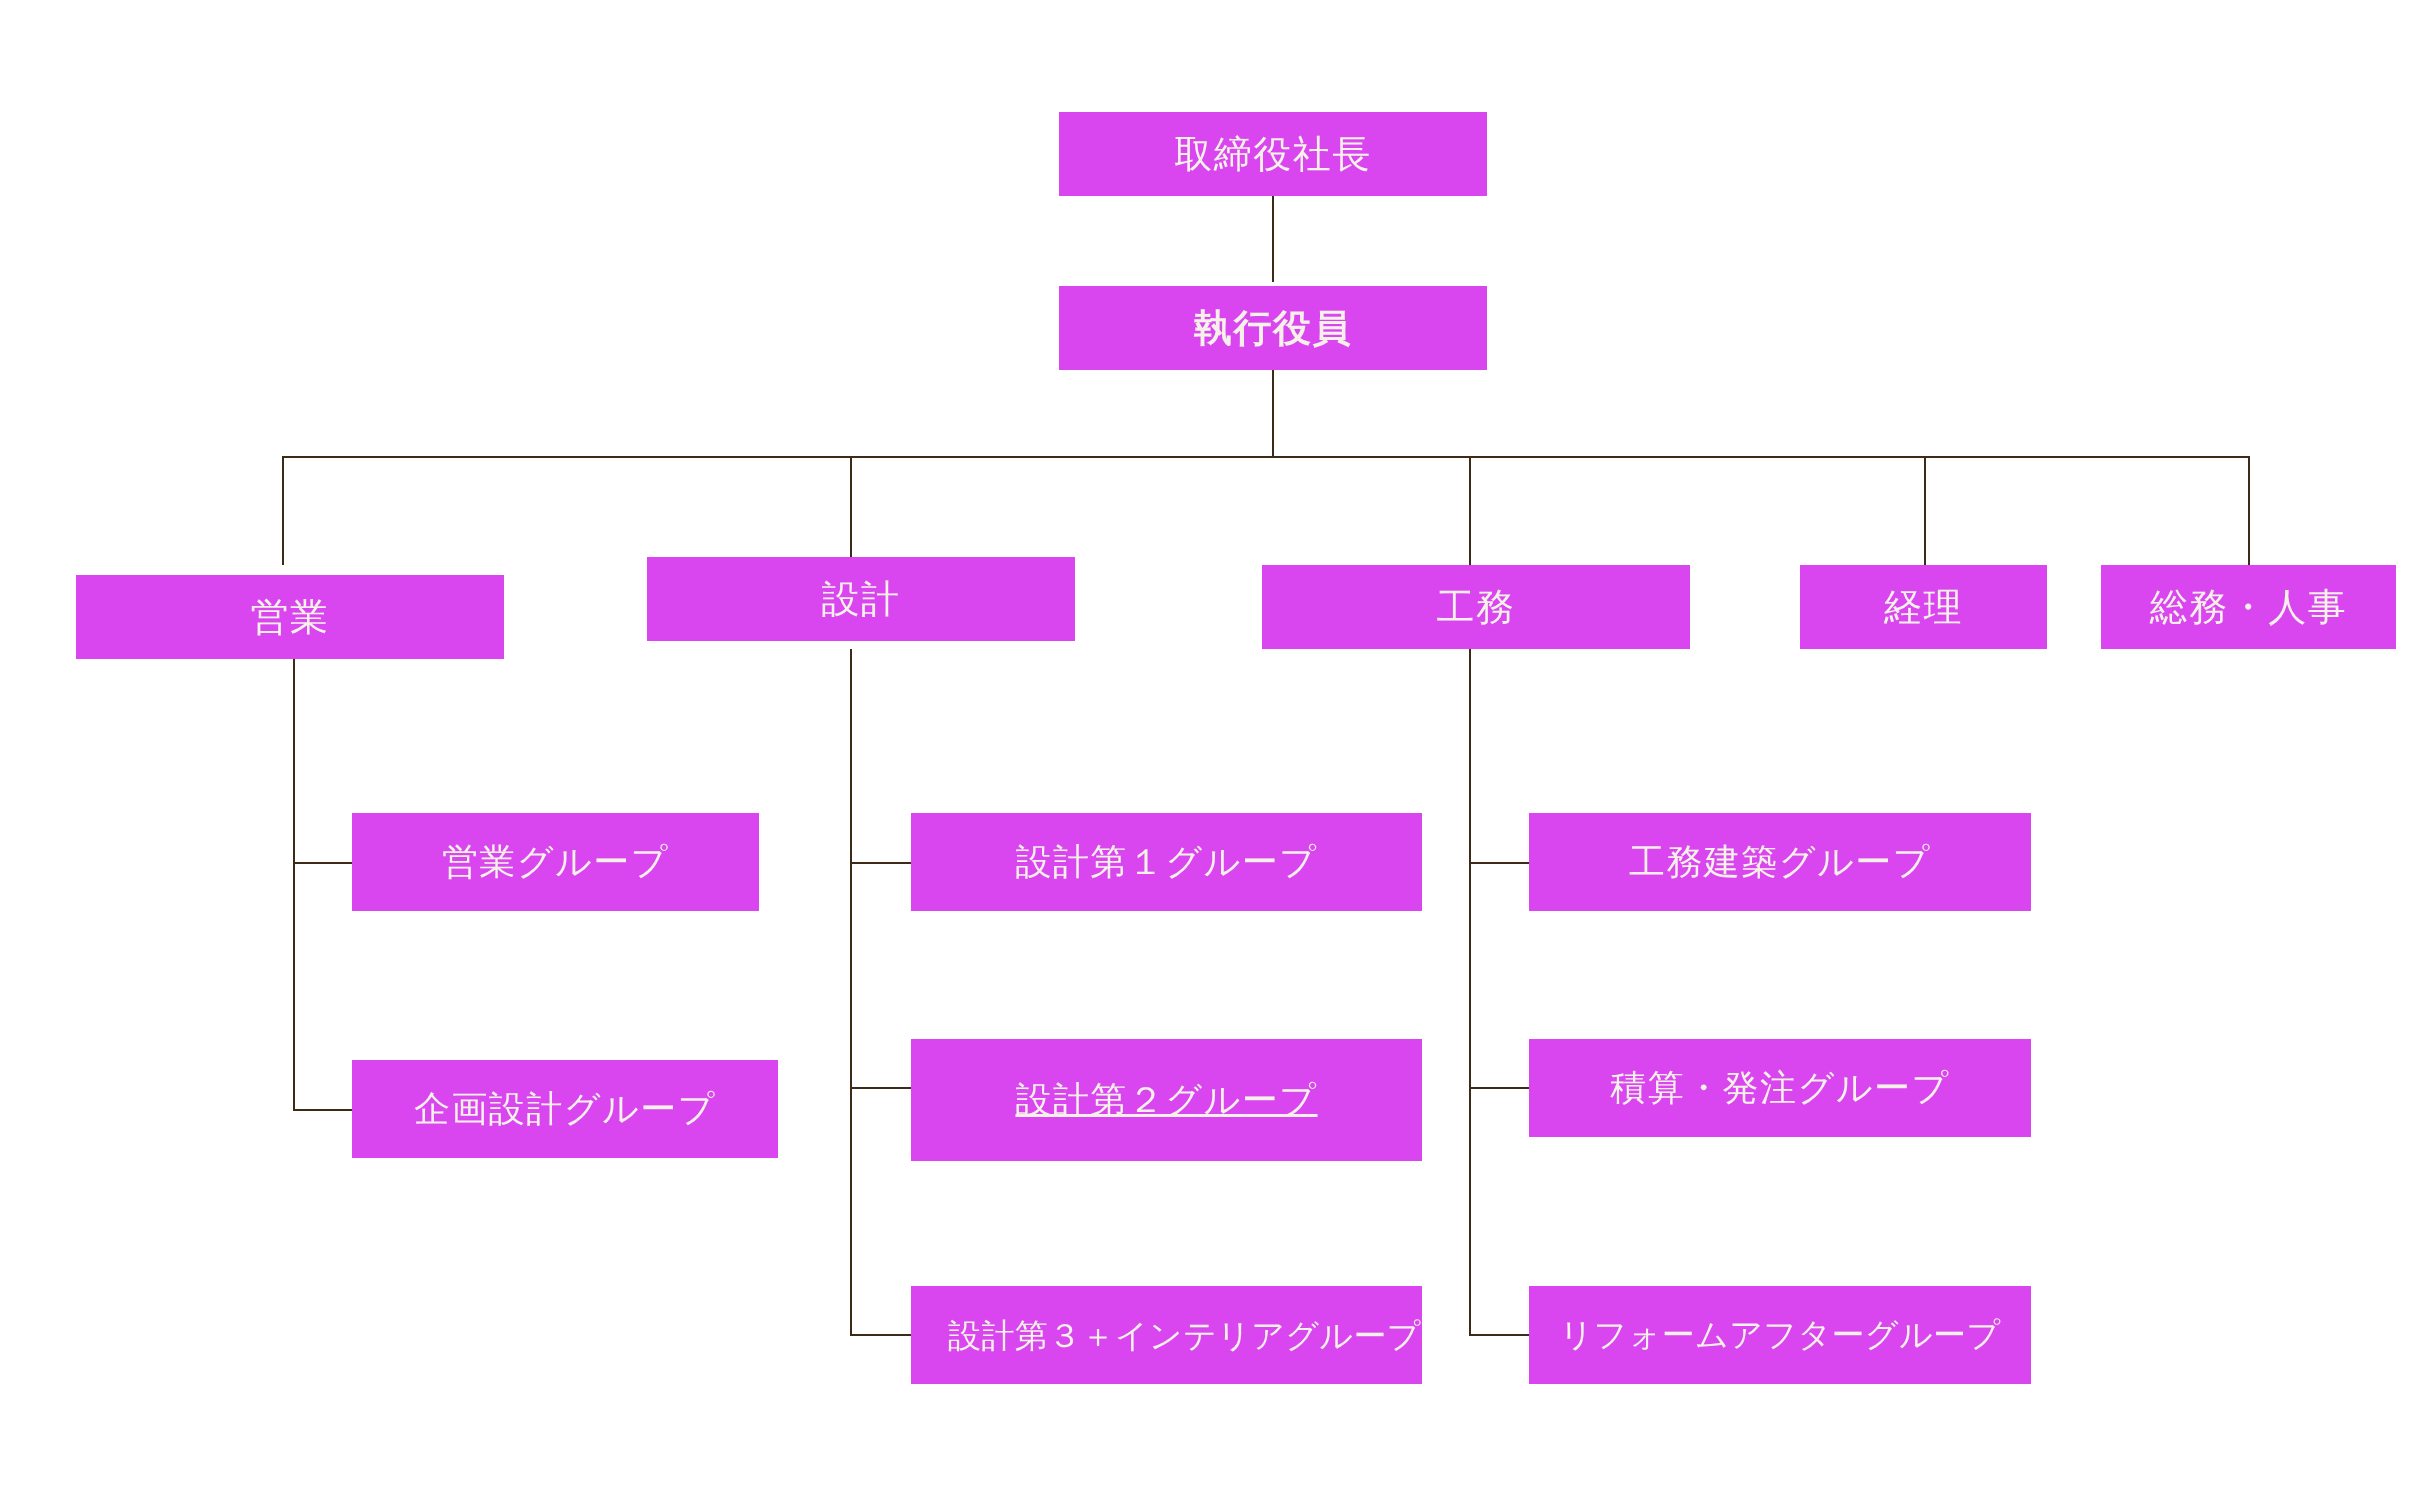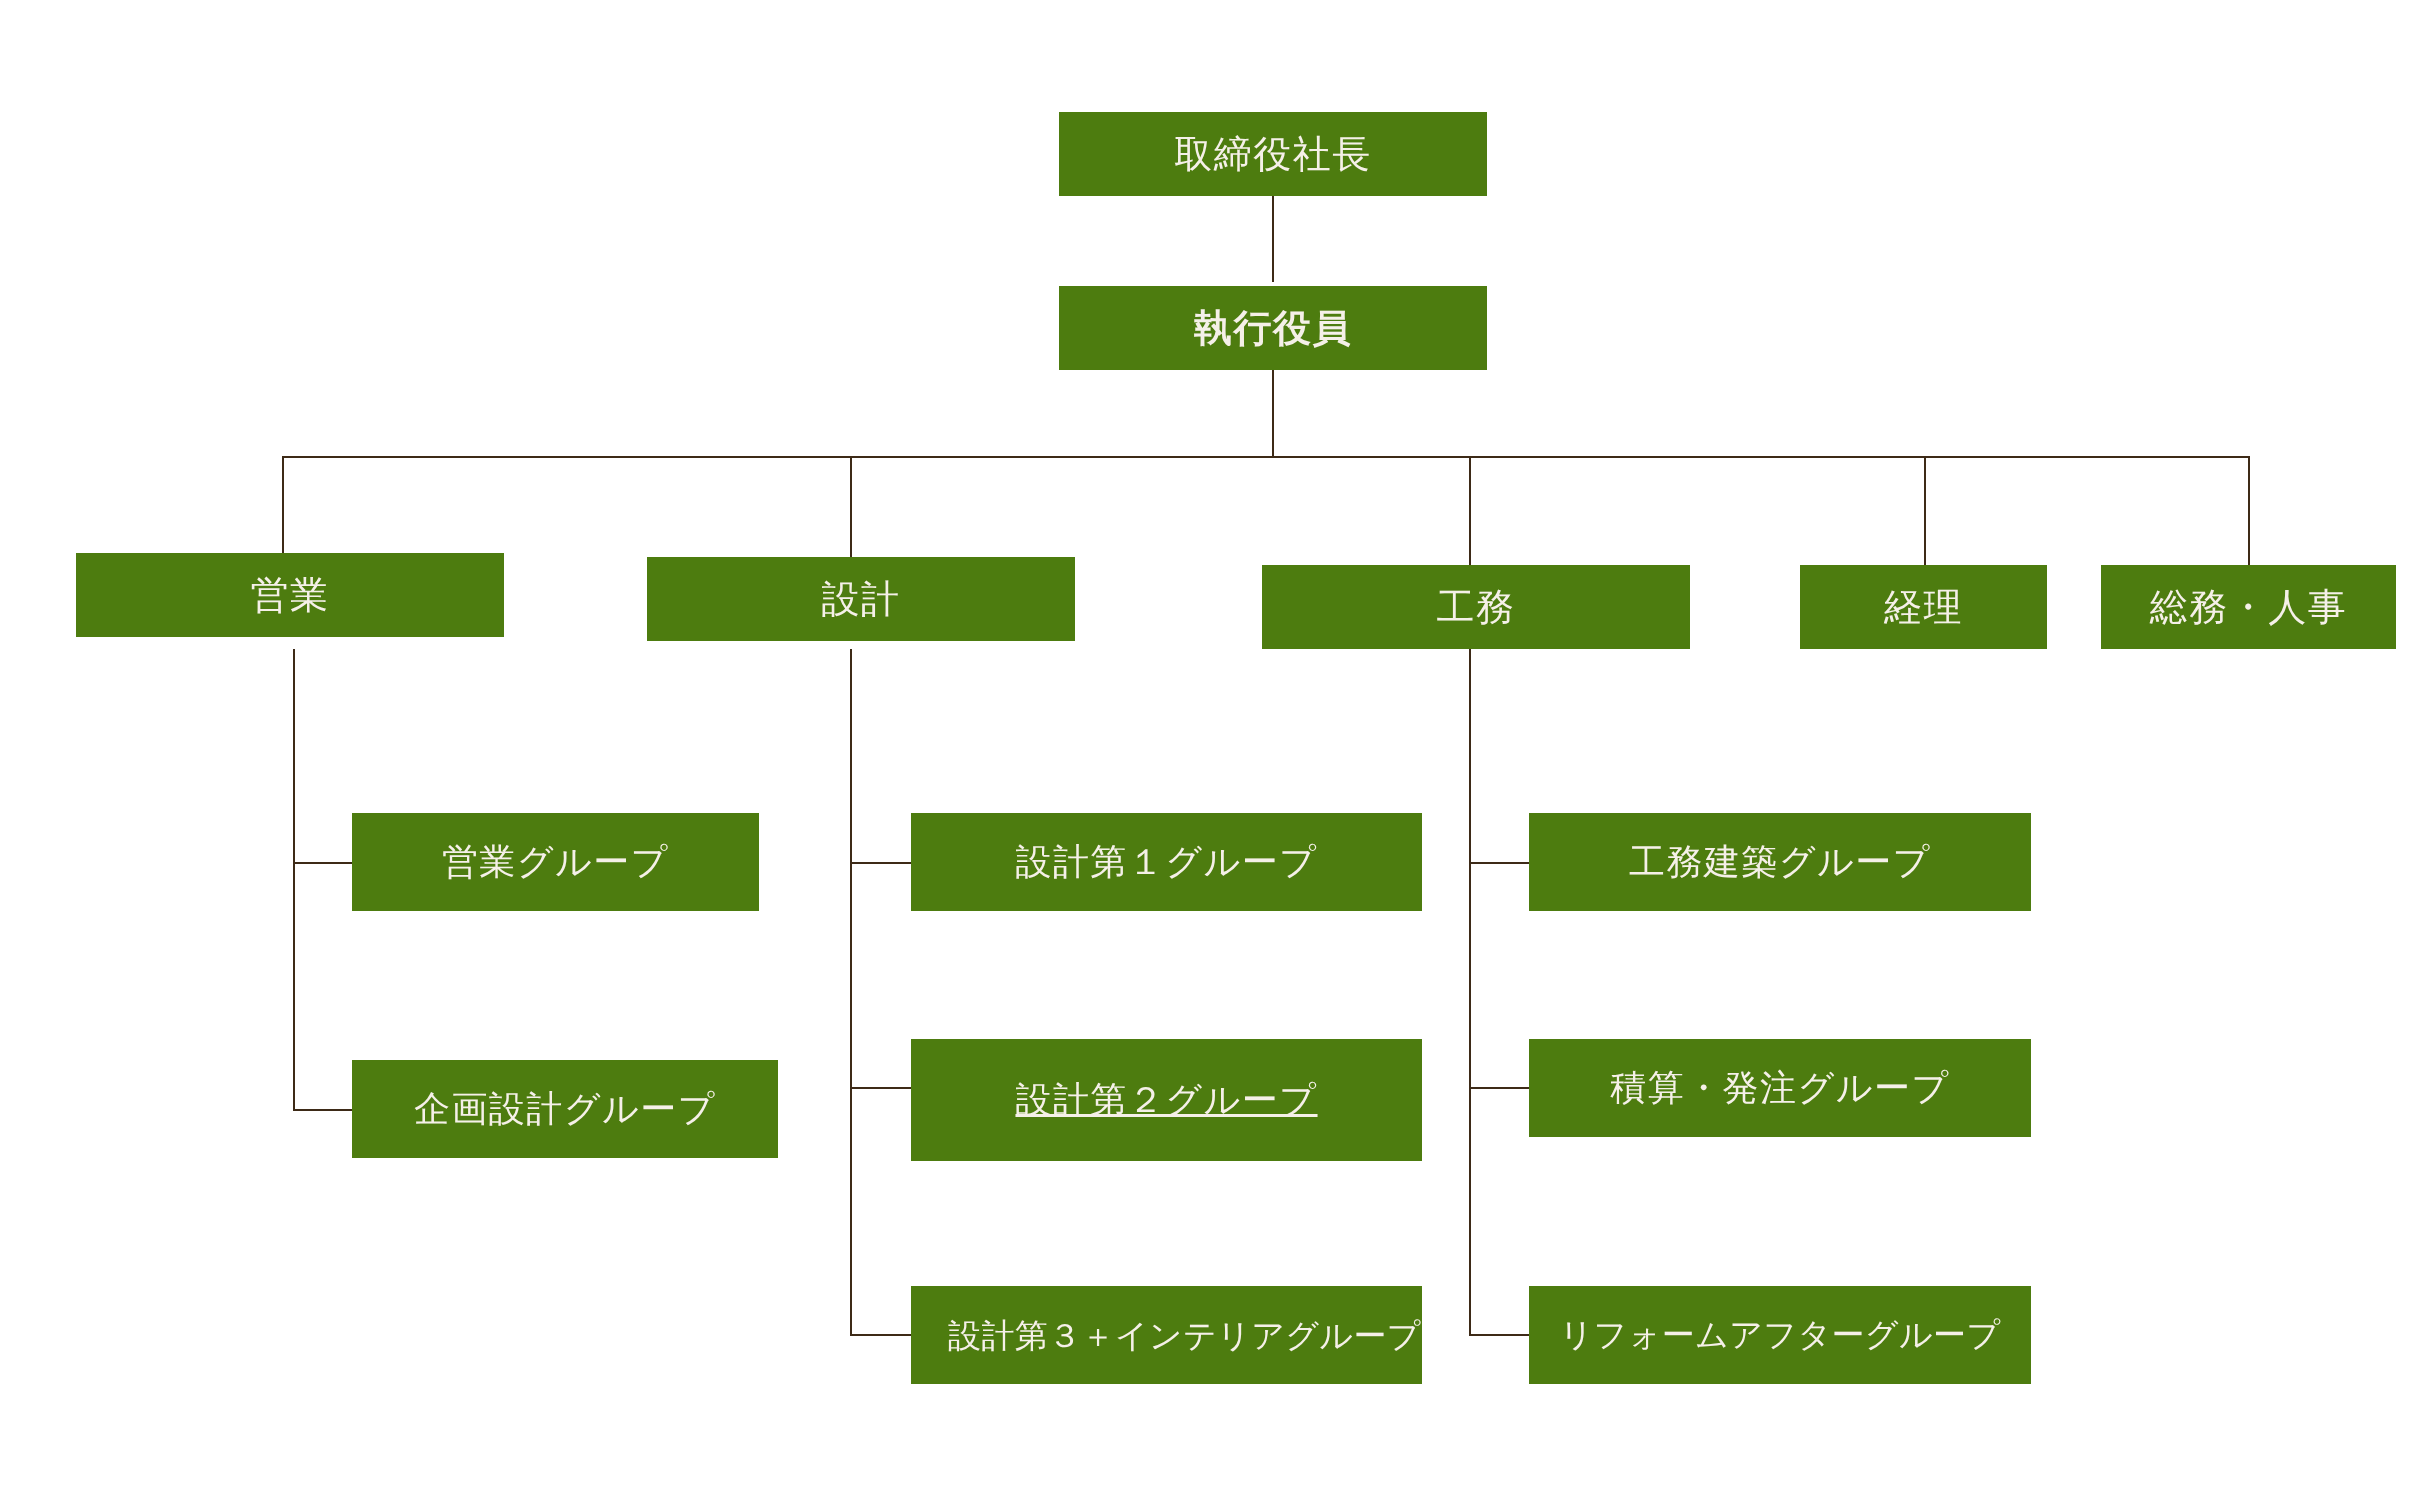--- a/index.html
+++ b/index.html
@@ -14,21 +14,21 @@
   #chart-root {
     position: relative;
     width: 2435px;
     height: 1511px;
     background: #ffffff;
     overflow: hidden;
   }
   
   .node {
     position: absolute;
-    background: #4d7c0f;
+    background: #d946ef;
     color: #f5f0e8;
     display: flex;
     align-items: center;
     justify-content: center;
     box-sizing: border-box;
     z-index: 3;
     line-height: 1;
     white-space: nowrap;
     letter-spacing: 0.04em;
   }
@@ -69,21 +69,21 @@
   <div class="line v" style="left:1272px; top:365px; width:1.9px; height:91px;"></div>
 
   <div class="line h" style="left:282px; top:456px; width:1968px; height:1.9px;"></div>
 
   <div class="line v" style="left:282px; top:456px; width:1.9px; height:109px;"></div>
   <div class="line v" style="left:850px; top:456px; width:1.9px; height:109px;"></div>
   <div class="line v" style="left:1469px; top:456px; width:1.9px; height:109px;"></div>
   <div class="line v" style="left:1924px; top:456px; width:1.9px; height:109px;"></div>
   <div class="line v" style="left:2248px; top:456px; width:1.9px; height:109px;"></div>
 
-  <div class="node tier-dept" style="left:76px; top:553px; width:428px; height:84px;">
+  <div class="node tier-dept" style="left:76px; top:575px; width:428px; height:84px;">
     <span class="node-label">営業</span>
   </div>
 
   <div class="node tier-dept" style="left:647px; top:557px; width:428px; height:84px;">
     <span class="node-label">設計</span>
   </div>
 
   <div class="node tier-dept" style="left:1262px; top:565px; width:428px; height:84px;align-items:center;">
     <span class="node-label">工務</span>
   </div>

